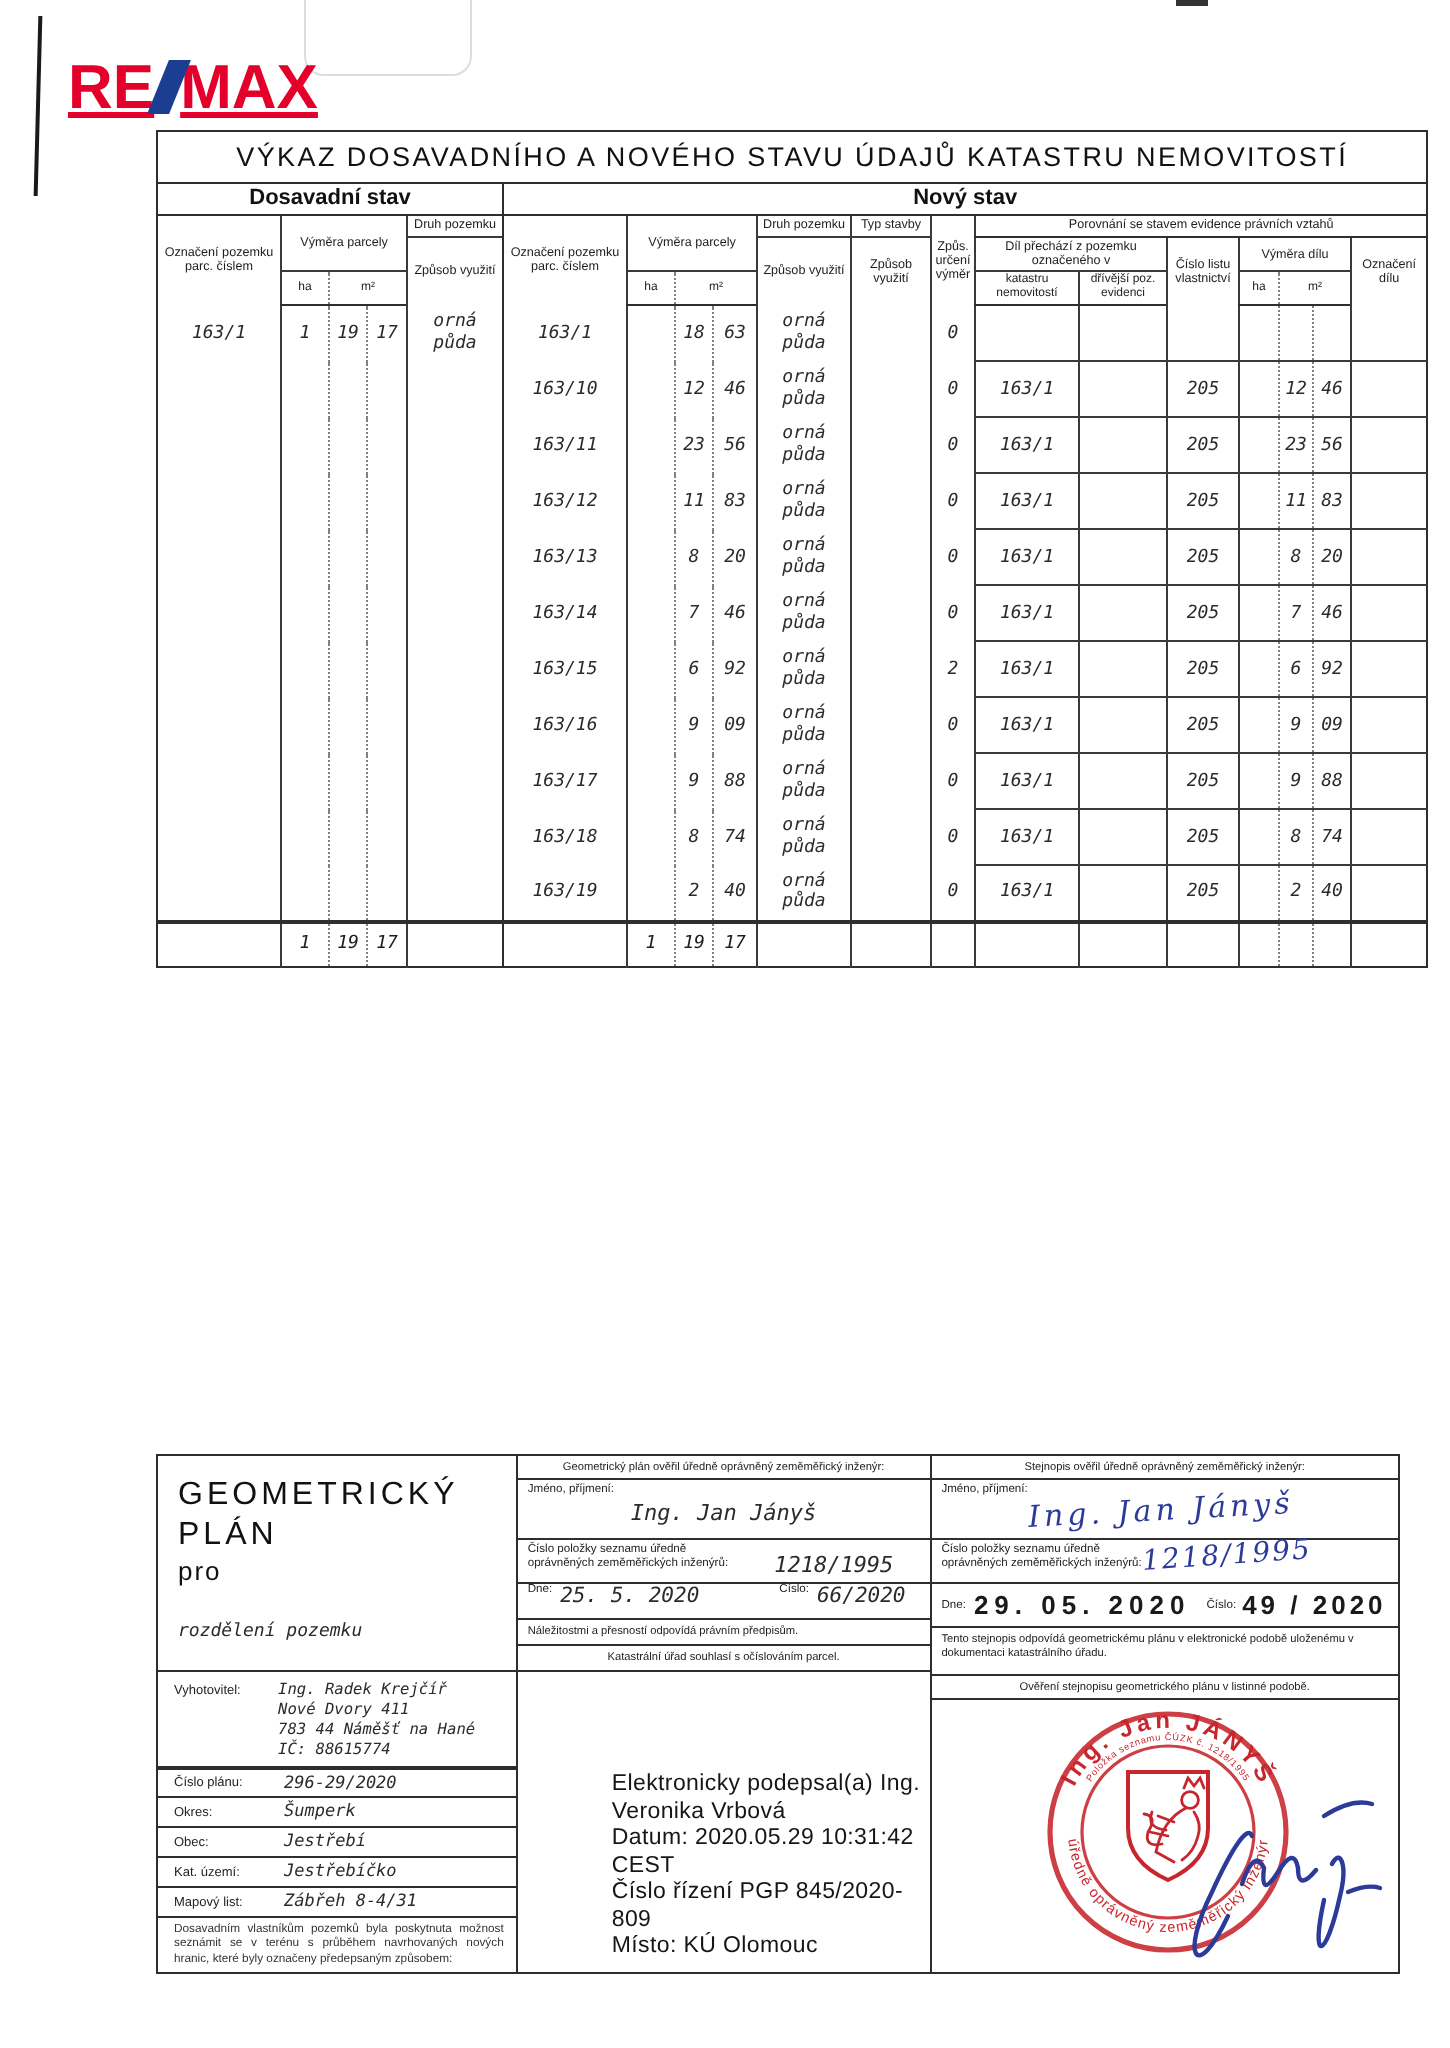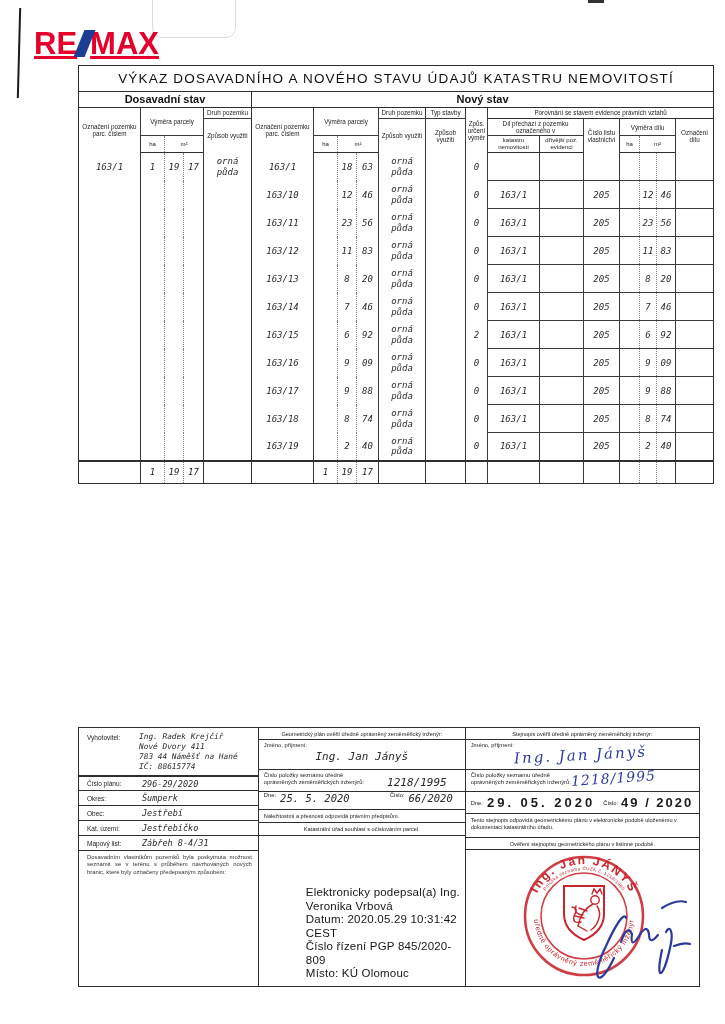--- a/index.html
+++ b/index.html
@@ -424,20 +424,25 @@
         <td class="c-p_m2a"></td>
         <td class="c-p_m2b"></td>
         <td class="c-p_ozn"></td>
       </tr>
     </tfoot>
   </table>
 
   <div class="bottom">
 
     <div class="bcol left">
+      <div class="strip" style="height:108px">
+        <div class="gp-title">GEOMETRICKÝ PLÁN</div>
+        <div class="gp-pro">pro</div>
+        <div class="gp-purpose hand">rozdělení pozemku</div>
+      </div>
       <div class="strip maker-row">
         <div class="lbl">Vyhotovitel:</div>
         <div class="maker-lines hand">
           <div>Ing. Radek Krejčíř</div>
           <div>Nové Dvory 411</div>
           <div>783 44 Náměšť na Hané</div>
           <div>IČ: 88615774</div>
         </div>
       </div>
       <div class="field-row" style="border-top:1px solid #2e2e2e">

